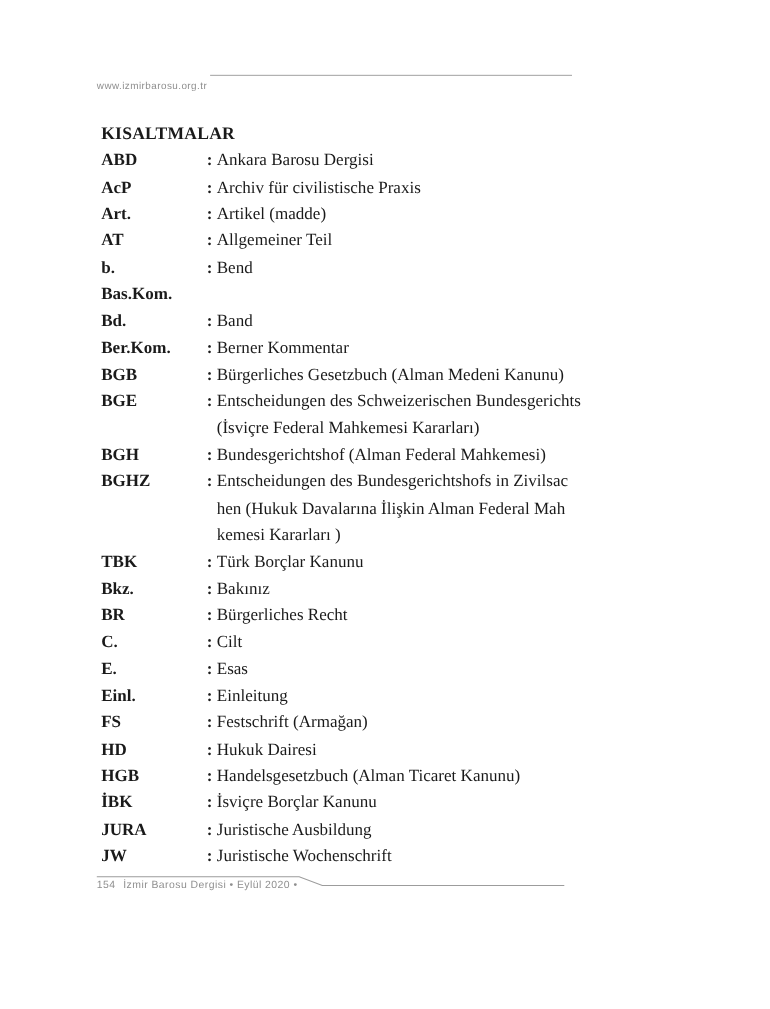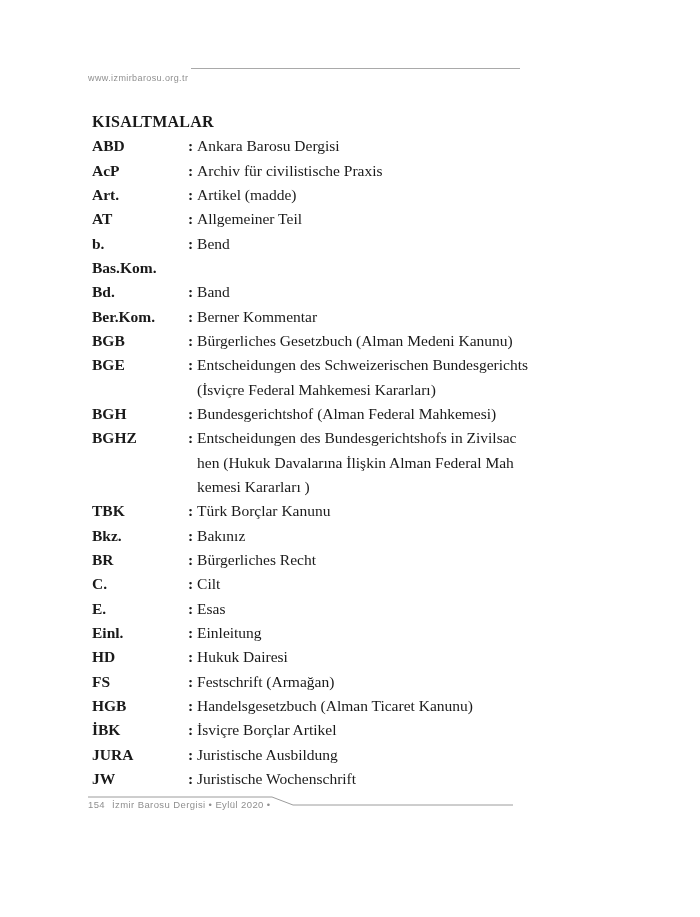--- a/index.html
+++ b/index.html
@@ -202,37 +202,37 @@
       <span class="abbr">E.</span>
       <div class="def"><b class="colon">: </b><span class="deftext">Esas</span></div>
     </div>
 
     <div class="row">
       <span class="abbr">Einl.</span>
       <div class="def"><b class="colon">: </b><span class="deftext">Einleitung</span></div>
     </div>
 
     <div class="row">
+      <span class="abbr">FS</span>
+      <div class="def"><b class="colon">: </b><span class="deftext">Festschrift (Armağan)</span></div>
+    </div>
+
+    <div class="row">
       <span class="abbr">HD</span>
       <div class="def"><b class="colon">: </b><span class="deftext">Hukuk Dairesi</span></div>
     </div>
 
     <div class="row">
-      <span class="abbr">FS</span>
-      <div class="def"><b class="colon">: </b><span class="deftext">Festschrift (Armağan)</span></div>
-    </div>
-
-    <div class="row">
       <span class="abbr">HGB</span>
       <div class="def"><b class="colon">: </b><span class="deftext">Handelsgesetzbuch (Alman Ticaret Kanunu)</span></div>
     </div>
 
     <div class="row">
       <span class="abbr regular">İBK</span>
-      <div class="def"><b class="colon">: </b><span class="deftext">İsviçre Borçlar Artikel</span></div>
+      <div class="def"><b class="colon">: </b><span class="deftext">İsviçre Borçlar Kanunu</span></div>
     </div>
 
     <div class="row">
       <span class="abbr">JURA</span>
       <div class="def"><b class="colon">: </b><span class="deftext">Juristische Ausbildung</span></div>
     </div>
 
     <div class="row">
       <span class="abbr">JW</span>
       <div class="def"><b class="colon">: </b><span class="deftext">Juristische Wochenschrift</span></div>

